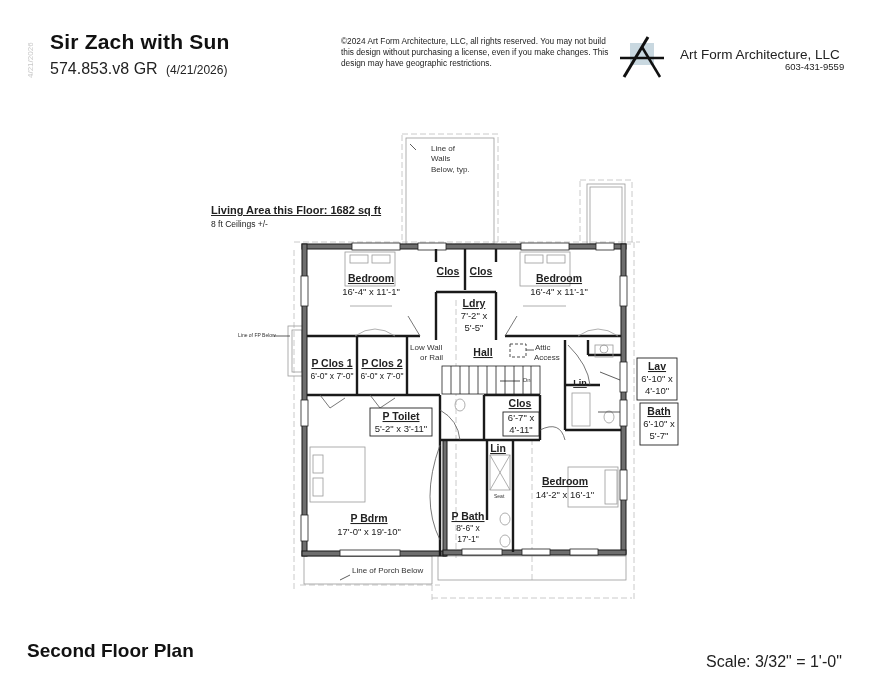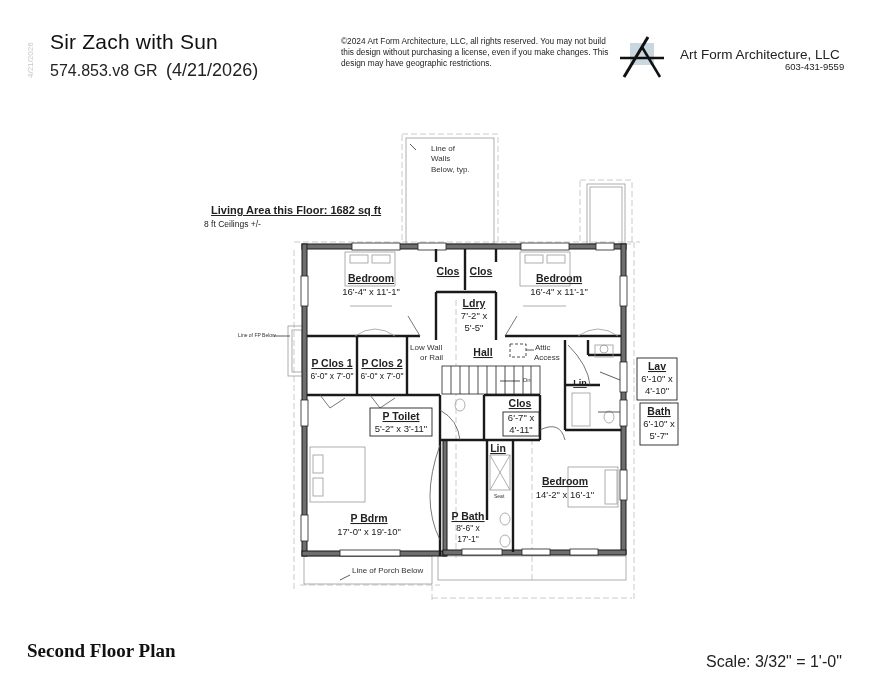--- a/index.html
+++ b/index.html
@@ -1,28 +1,28 @@
 <!DOCTYPE html>
 <html><head>
 <meta charset="utf-8">
 <style>
   html, body { margin: 0; padding: 0; background: #ffffff; }
   body { width: 890px; height: 677px; position: relative; overflow: hidden; font-family: "Liberation Sans", sans-serif; color: #111; }
   .abs { position: absolute; }
-  .title { left: 50px; top: 30px; font-size: 21px; font-weight: normal; color: #111; letter-spacing: 0.2px; }
+  .title { left: 50px; top: 30px; font-size: 21px; font-weight: bold; color: #111; letter-spacing: 0.2px; }
   .subtitle { left: 50px; top: 60px; font-size: 16px; color: #222; }
-  .subtitle .date { font-size: 18px; margin-left: 4px; }
+  .subtitle .date { font-size: 12px; margin-left: 4px; }
   .vdate { left: 26px; top: 30px; font-size: 8px; color: #c8c8c8; transform: rotate(-90deg); transform-origin: left top; top: 78px; white-space: nowrap; }
   .copyright { left: 341px; top: 36px; width: 275px; font-size: 8.3px; line-height: 11px; color: #222; }
   .logo { left: 618px; top: 35px; width: 48px; height: 44px; }
   .firm { left: 680px; top: 47px; font-size: 13.5px; color: #222; }
   .phone { left: 785px; top: 61px; font-size: 9.5px; color: #222; }
   .living { left: 211px; top: 204px; font-size: 11px; font-weight: bold; text-decoration: underline; color: #222; text-align: right; }
-  .ceil { left: 204px; top: 219px; font-size: 8.5px; color: #222; }
-  .plan-title { left: 27px; top: 640px; font-size: 19px; font-weight: bold; color: #111; font-family: Liberation Serif, serif; }
+  .ceil { left: 211px; top: 219px; font-size: 8.5px; color: #222; }
+  .plan-title { left: 27px; top: 640px; font-size: 19px; font-weight: bold; color: #111; }
   .scale { left: 706px; top: 653px; font-size: 16px; color: #222; }
   svg.plan { position: absolute; left: 0; top: 0; }
   .rl { font-family: "Liberation Sans", sans-serif; font-size: 10.5px; font-weight: bold; fill: #222; text-decoration: underline; }
   .rd { font-family: "Liberation Sans", sans-serif; font-size: 9.5px; fill: #222; }
   .note { font-family: "Liberation Sans", sans-serif; font-size: 8px; fill: #333; }
   .tiny { font-family: "Liberation Sans", sans-serif; font-size: 5px; fill: #333; }
 </style>
 </head>
 <body>
 

